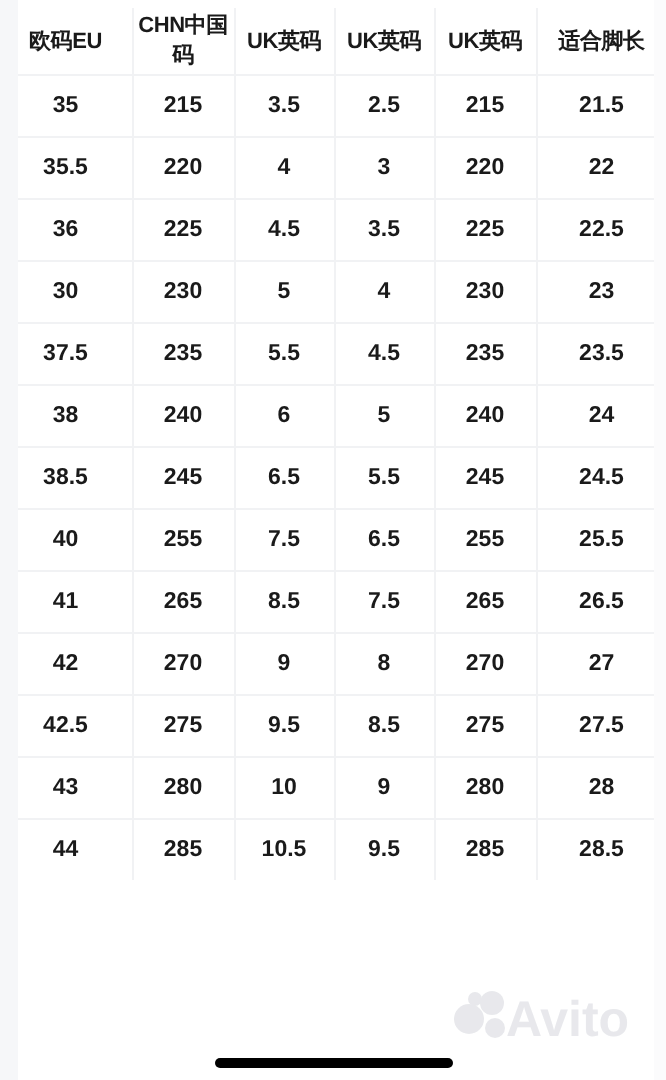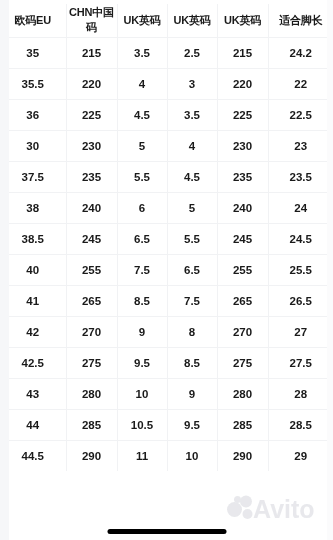--- a/index.html
+++ b/index.html
@@ -146,21 +146,21 @@
         <th>适合脚长</th>
       </tr>
     </thead>
     <tbody id="size-table-body">
         <tr>
           <td>35</td>
           <td>215</td>
           <td>3.5</td>
           <td>2.5</td>
           <td>215</td>
-          <td>24.2</td>
+          <td>21.5</td>
         </tr>
         <tr>
           <td>35.5</td>
           <td>220</td>
           <td>4</td>
           <td>3</td>
           <td>220</td>
           <td>22</td>
         </tr>
         <tr>
@@ -243,28 +243,20 @@
           <td>280</td>
           <td>28</td>
         </tr>
         <tr>
           <td>44</td>
           <td>285</td>
           <td>10.5</td>
           <td>9.5</td>
           <td>285</td>
           <td>28.5</td>
-        </tr>
-        <tr>
-          <td>44.5</td>
-          <td>290</td>
-          <td>11</td>
-          <td>10</td>
-          <td>290</td>
-          <td>29</td>
         </tr>
       </tbody>
   </table>
 </div>
 
 <div id="left-gutter"></div>
 <div id="right-gutter"></div>
 
 <div id="avito-watermark">
   <svg viewBox="0 0 104 34" xmlns="http://www.w3.org/2000/svg">

